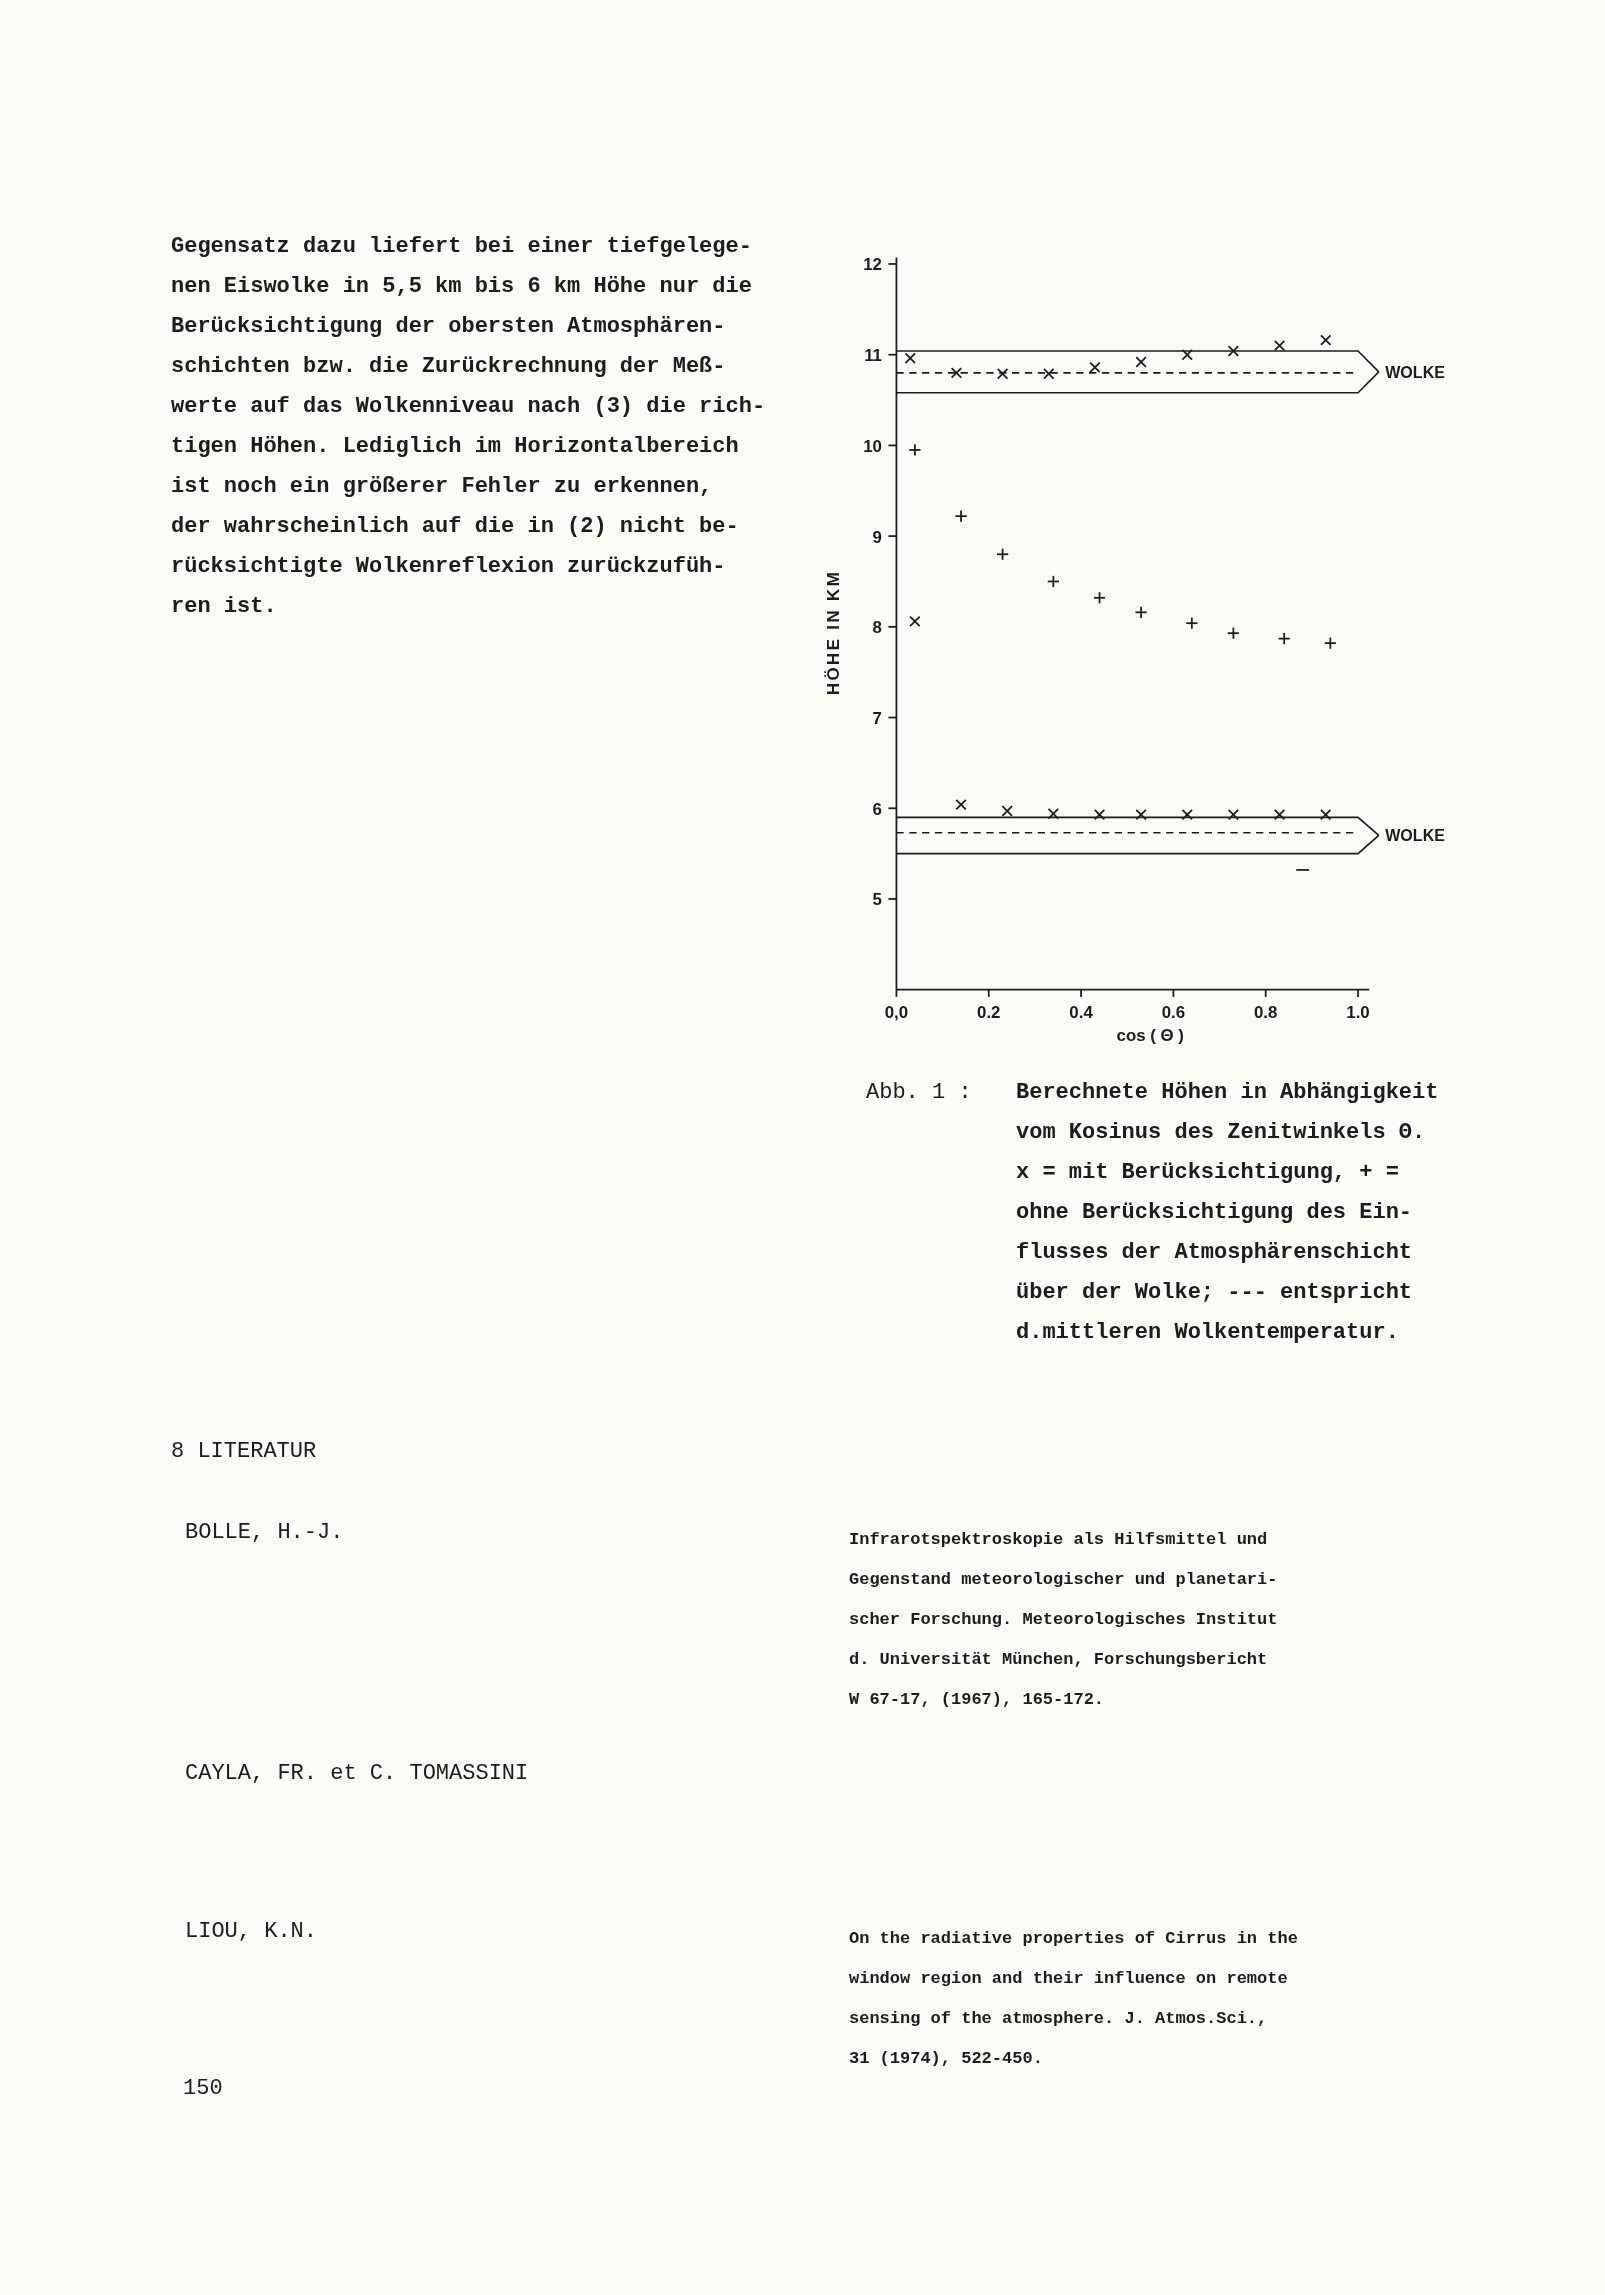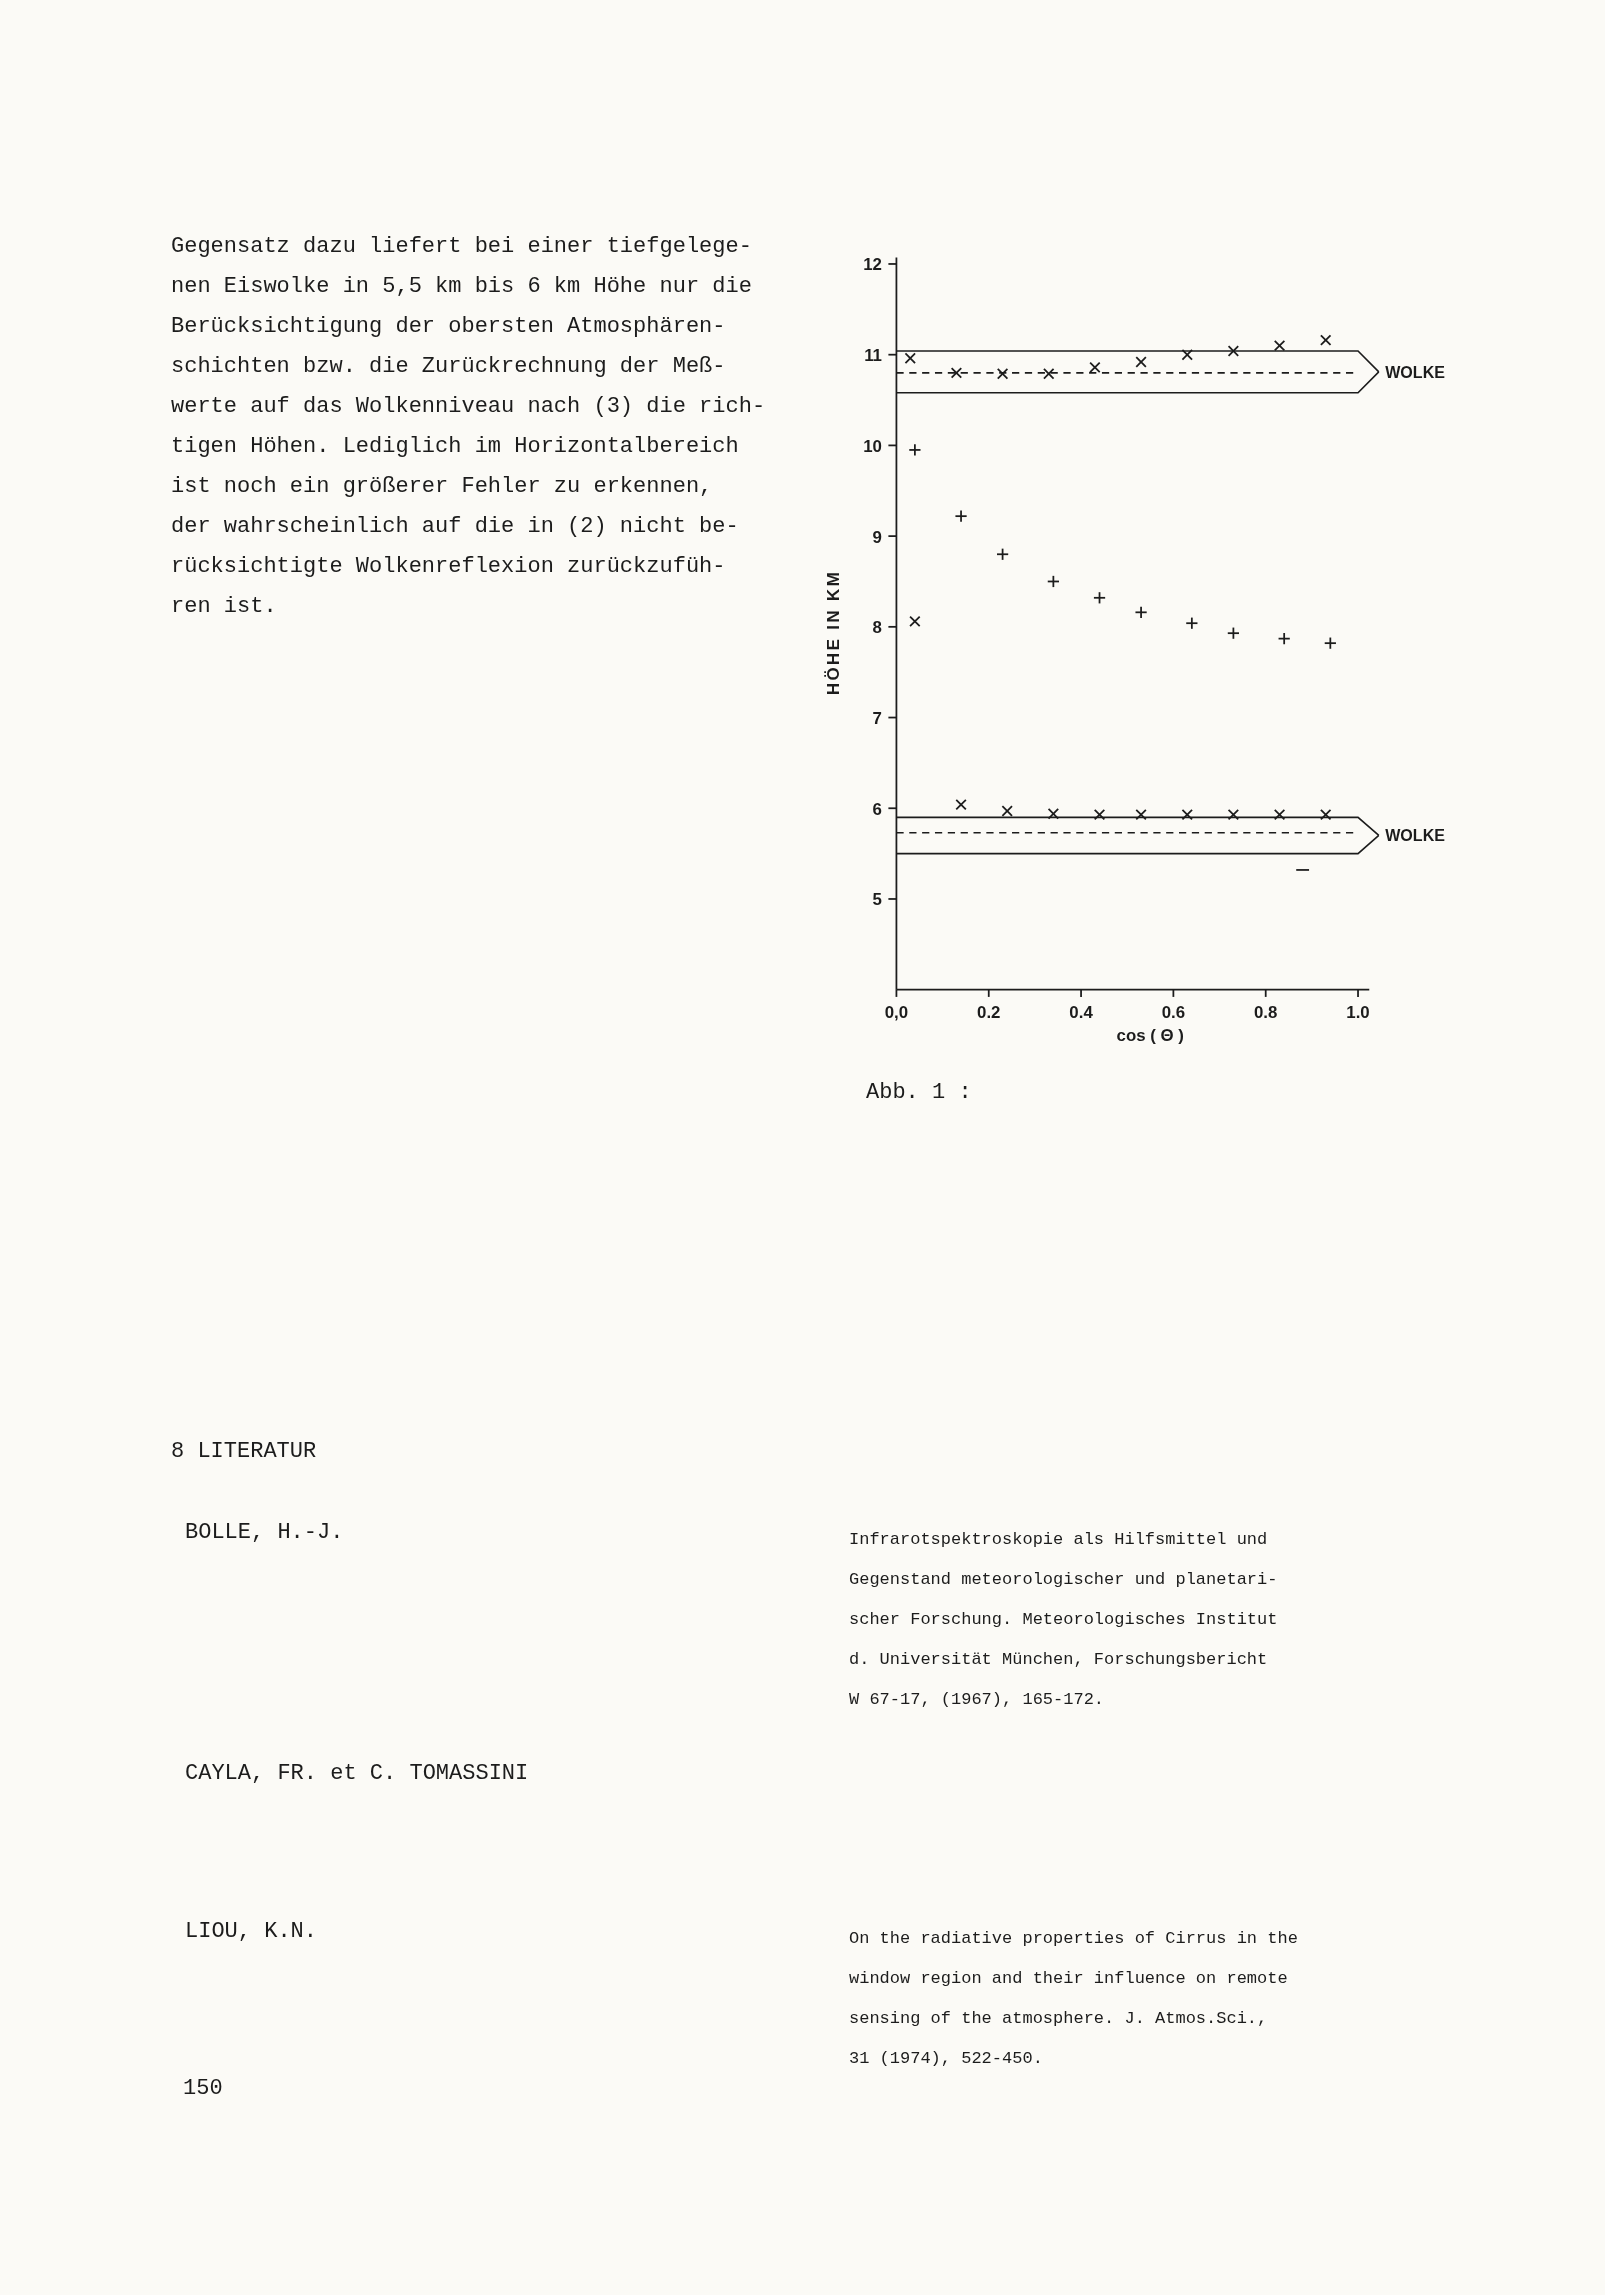--- a/index.html
+++ b/index.html
@@ -5,21 +5,21 @@
   html,body{margin:0;padding:0;}
   body{background:#e9e9e9;}
   .page{
     position:relative;
     width:1606px;height:2295px;
     background:#fbfaf6;
     overflow:hidden;
     color:#1c1c1c;
     font-family:"Liberation Mono", monospace;
   }
-  .pre{white-space:pre-line;}
+  .pre{white-space:pre-line;font-weight:bold;}
   #paragraph{
     position:absolute;left:171px;top:227px;width:626px;
     font-size:22px;line-height:40px;
   }
   #figure{
     position:absolute;left:795px;top:215px;width:707px;height:863px;
   }
   #caption{
     position:absolute;left:866px;top:1073px;display:flex;
     font-size:22px;line-height:40px;gap:28px;
@@ -153,20 +153,27 @@
         <line x1="597.25" y1="740.9100000000001" x2="609.25" y2="752.9100000000001" stroke="#1c1c1c" stroke-width="2.2"></line>
         <line x1="597.25" y1="752.9100000000001" x2="609.25" y2="740.9100000000001" stroke="#1c1c1c" stroke-width="2.2"></line>
         <line x1="654.75" y1="740.9100000000001" x2="666.75" y2="752.9100000000001" stroke="#1c1c1c" stroke-width="2.2"></line>
         <line x1="654.75" y1="752.9100000000001" x2="666.75" y2="740.9100000000001" stroke="#1c1c1c" stroke-width="2.2"></line>
         <line x1="624" y1="815.8399999999999" x2="640" y2="815.8399999999999" stroke="#1c1c1c" stroke-width="2.2"></line>
       </svg>
   </div>
 
   <div id="caption">
     <div class="cap-label">Abb. 1 :</div>
+    <div class="cap-text pre">Berechnete Höhen in Abhängigkeit
+vom Kosinus des Zenitwinkels Θ.
+x = mit Berücksichtigung, + =
+ohne Berücksichtigung des Ein-
+flusses der Atmosphärenschicht
+über der Wolke; --- entspricht
+d.mittleren Wolkentemperatur.</div>
   </div>
 
   <div id="literatur-heading">8 LITERATUR</div>
 
   <div class="ref-author row1">BOLLE, H.-J.</div>
   <div class="ref-citation row1 pre">Infrarotspektroskopie als Hilfsmittel und
 Gegenstand meteorologischer und planetari-
 scher Forschung. Meteorologisches Institut
 d. Universität München, Forschungsbericht
 W 67-17, (1967), 165-172.</div>

